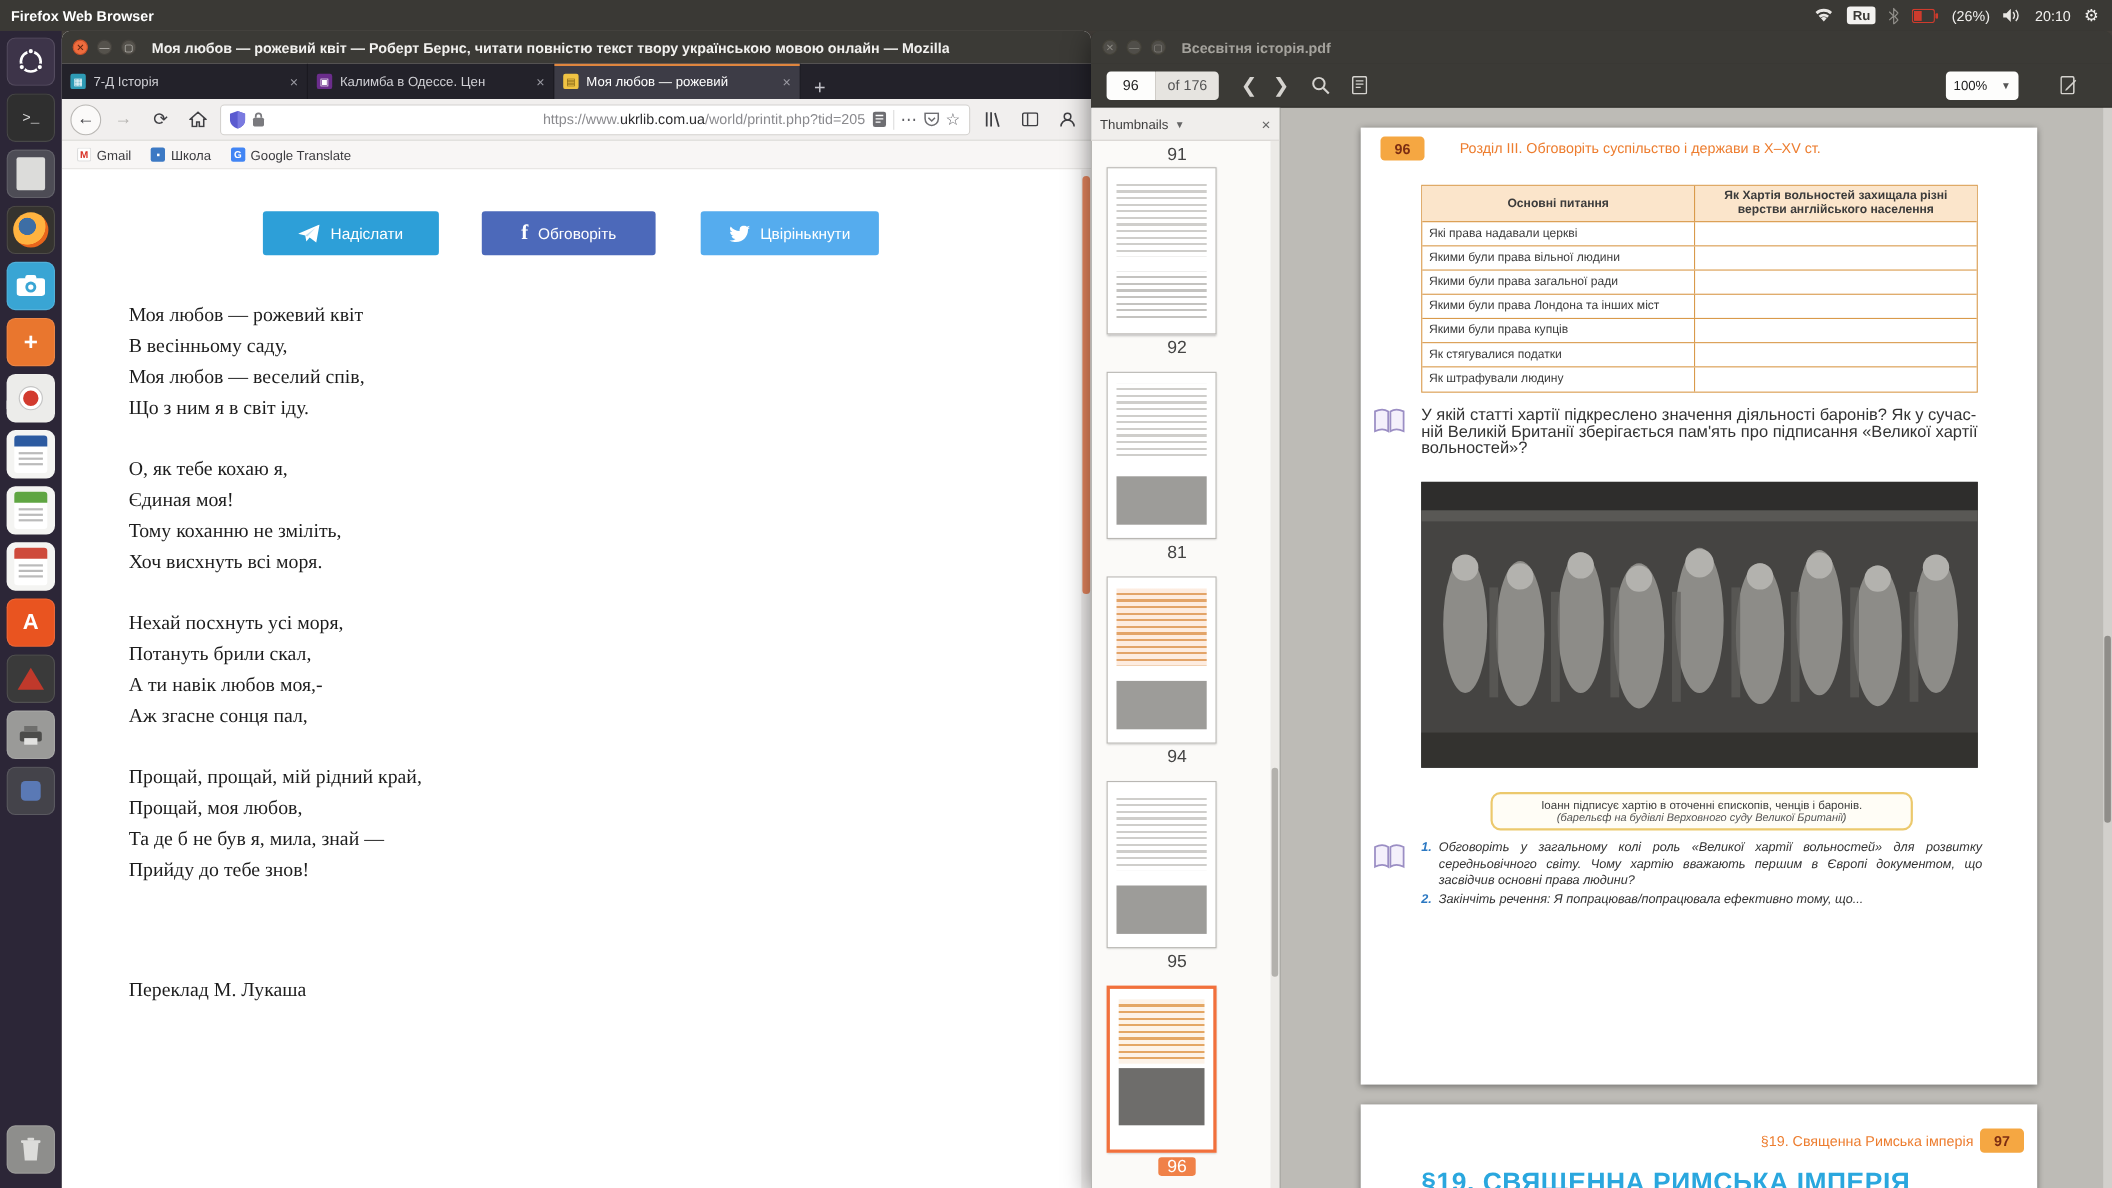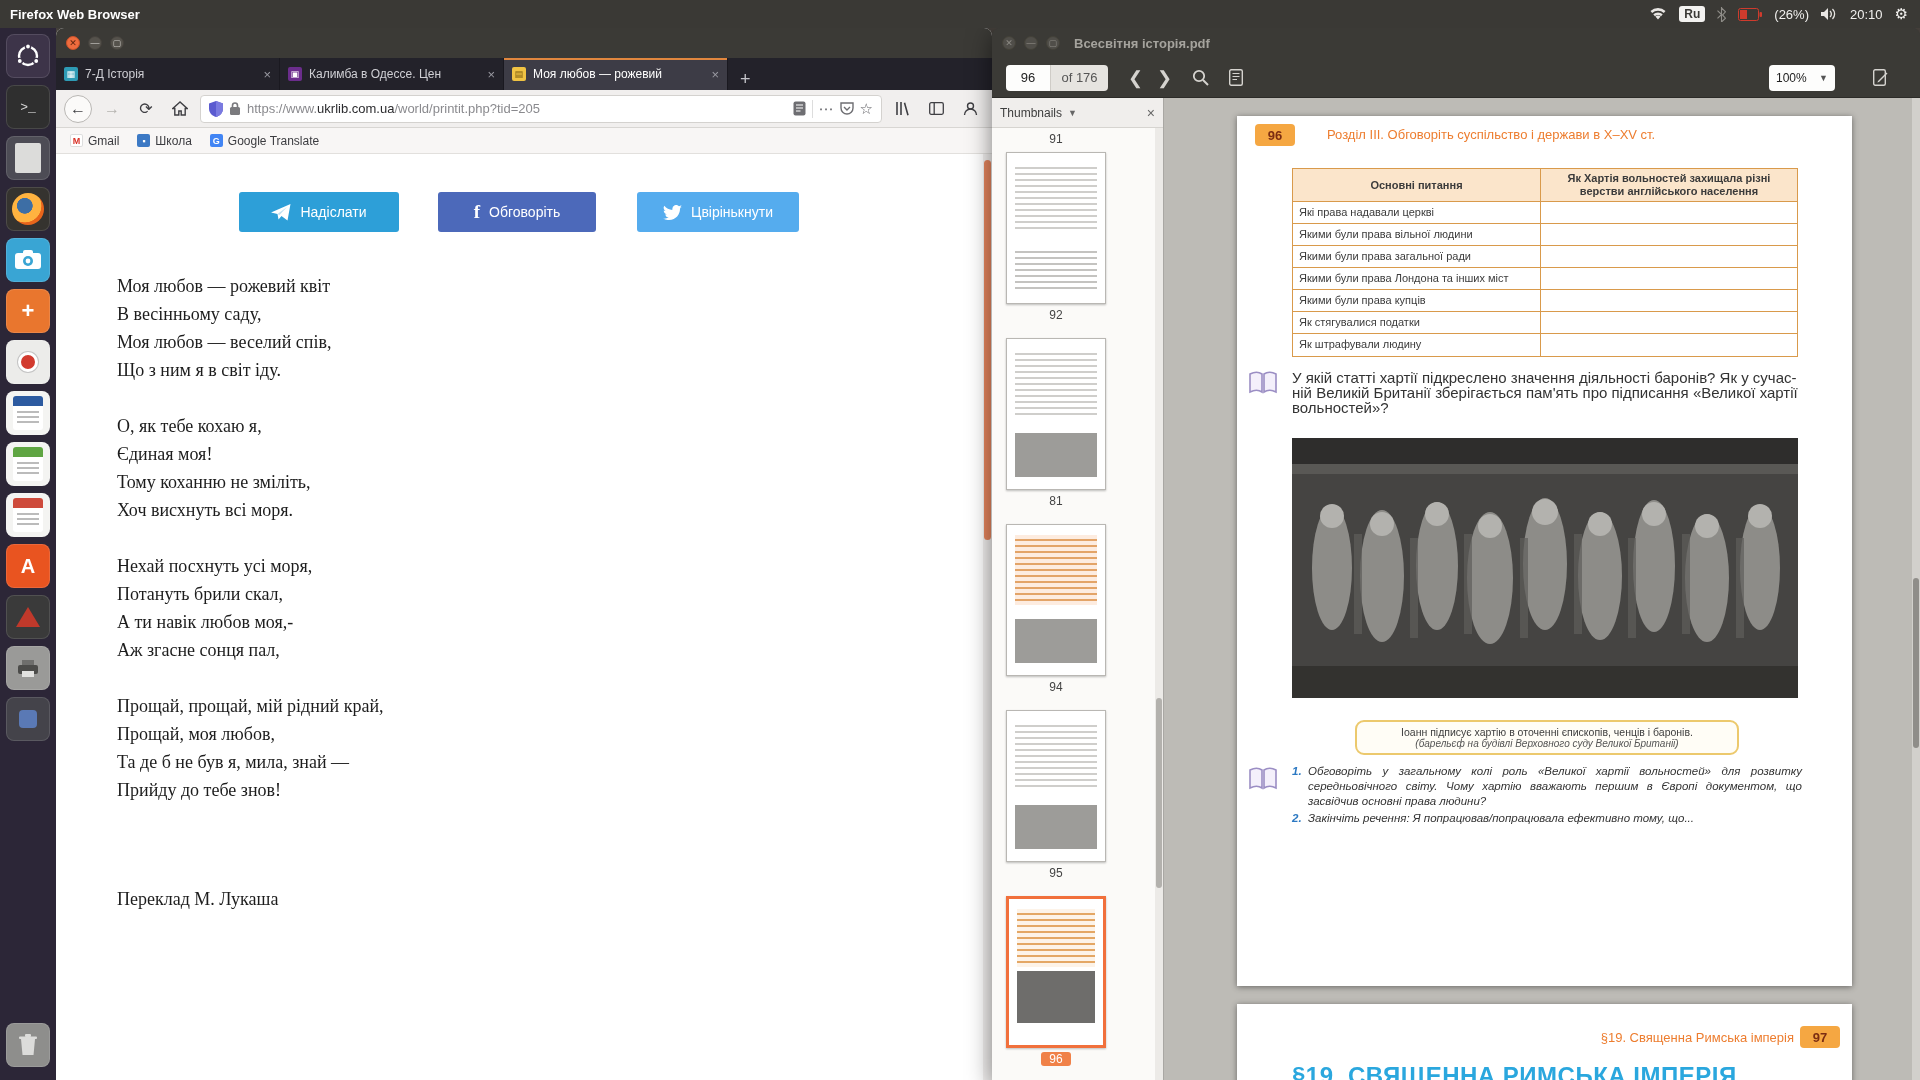--- a/index.html
+++ b/index.html
@@ -59,21 +59,21 @@
     align-items:center; justify-content:center; font-size:9px; color:#fff; }
   #newtab { color:#c5c5cb; font-size:18px; padding:0 12px; }
 
   #navbar { height:38px; background:#f1efee; display:flex; align-items:center; gap:6px;
     padding:0 8px; border-bottom:1px solid #d8d6d3; }
   .navic { width:28px; height:28px; border-radius:50%; display:flex; align-items:center;
     justify-content:center; font-size:16px; color:#3f3f43; }
   .navic.back { border:1px solid #b9b7b4; background:#fbfaf9; }
   .navic.fwd { color:#b5b3b0; }
   #urlbar { flex:1; height:28px; background:#fff; border:1px solid #d4d2cf; border-radius:4px;
-    display:flex; align-items:center; gap:6px; padding:0 8px; }
+    display:flex; align-items:center; gap:6px; padding:0 8px;text-align:right; }
   #urltext { flex:1; font-size:13px; color:#8a8a8e; white-space:nowrap; overflow:hidden; }
   #urltext b { color:#2b2b2e; font-weight:normal; }
   .uic { color:#5f5f64; display:inline-flex; }
   .sep-v { width:1px; height:18px; background:#ddd; }
 
   #bmbar { height:26px; background:#f8f6f5; display:flex; align-items:center; gap:18px;
     padding:0 14px; border-bottom:1px solid #e2e0dd; font-size:12px; color:#3c3c40; }
   .bm { display:flex; align-items:center; gap:5px; }
   .bmic { width:13px; height:13px; border-radius:2px; display:flex; align-items:center;
     justify-content:center; font-size:9px; font-weight:bold; color:#fff; }
@@ -125,21 +125,21 @@
     border:1px solid #b9b7b3; box-shadow:0 1px 2px rgba(0,0,0,0.25); overflow:hidden; }
   .thumb::before { content:""; position:absolute; left:8px; right:8px; top:10px; height:70px;
     background:repeating-linear-gradient(#fff 0 4px, #cfcecb 4px 6px); }
   .thumb::after { content:""; position:absolute; left:8px; right:8px; bottom:12px; height:44px;
     background:#9d9c99; }
   .thumb.t92::after { background:repeating-linear-gradient(#fff 0 4px, #c4c3c0 4px 6px); }
   .thumb.t94::before { background:repeating-linear-gradient(#fdece0 0 4px, #e3a468 4px 6px); }
   .thumb.t96::before { background:repeating-linear-gradient(#fdf3e8 0 4px, #e4a765 4px 6px); height:58px; }
   .thumb.t96::after { background:#6e6d6b; height:52px; bottom:22px; }
   .thumb.sel { border:3px solid #f1703c; }
-  .tlabel { position:absolute; left:14px; width:100px; text-align:center; font-size:12px;
+  .tlabel { position:absolute; left:28px; width:100px; text-align:center; font-size:16px;
     color:#444; }
   .tlabel.sel { color:#fff; }
   .tlabel.sel span { background:#f08148; border-radius:3px; padding:0 8px; }
   #sbscroll { position:absolute; right:0; top:30px; width:8px; height:952px; background:#eceae7; }
   #sbthumb { position:absolute; right:1px; top:570px; width:6px; height:190px; background:#b3b1ad;
     border-radius:3px; }
 
   #mainview { flex:1; background:#bdbbb6; position:relative; overflow:hidden; }
   .pdfpage { position:absolute; left:73px; width:615px; background:#fff;
     box-shadow:0 1px 6px rgba(0,0,0,0.45); }
@@ -289,20 +289,21 @@
         <rect x="6" y="0" width="6" height="3" rx="1" fill="#dcdcda"></rect>
       </svg>
   </div>
 </div>
 
 <div id="firefox" class="window">
   <div class="titlebar">
     <span class="wbtn close">✕</span>
     <span class="wbtn plain">—</span>
     <span class="wbtn plain">▢</span>
+    <span class="wtitle">Моя любов — рожевий квіт — Роберт Бернс, читати повністю текст твору українською мовою онлайн — Mozilla</span>
   </div>
 
   <div id="tabbar">
     <div class="tab">
       <span class="favicon" style="background:#2e9bb5;">▦</span>
       <span class="ttxt">7-Д Історія</span>
       <span class="tclose">×</span>
     </div>
     <div class="tab">
       <span class="favicon" style="background:#6b2d8c;">▣</span>

